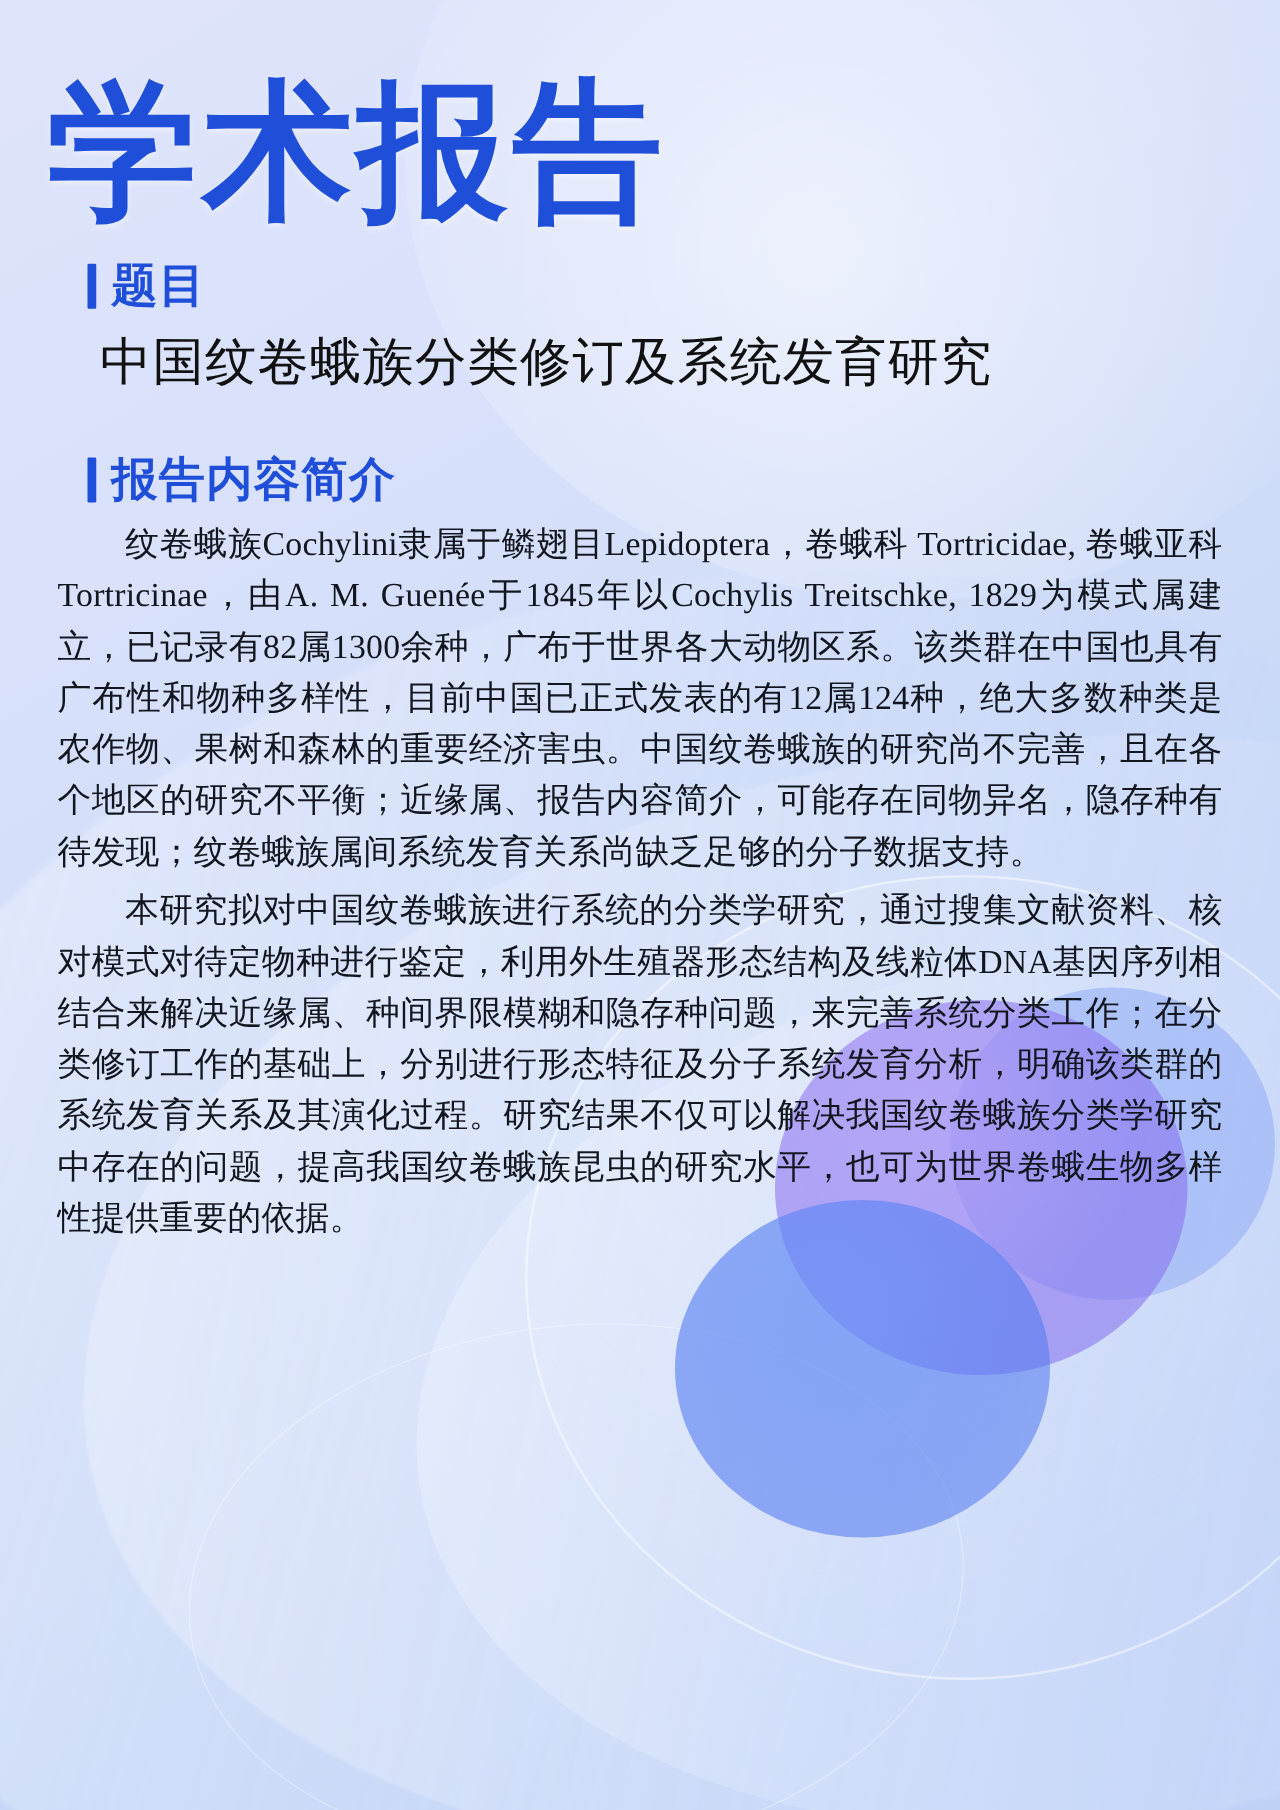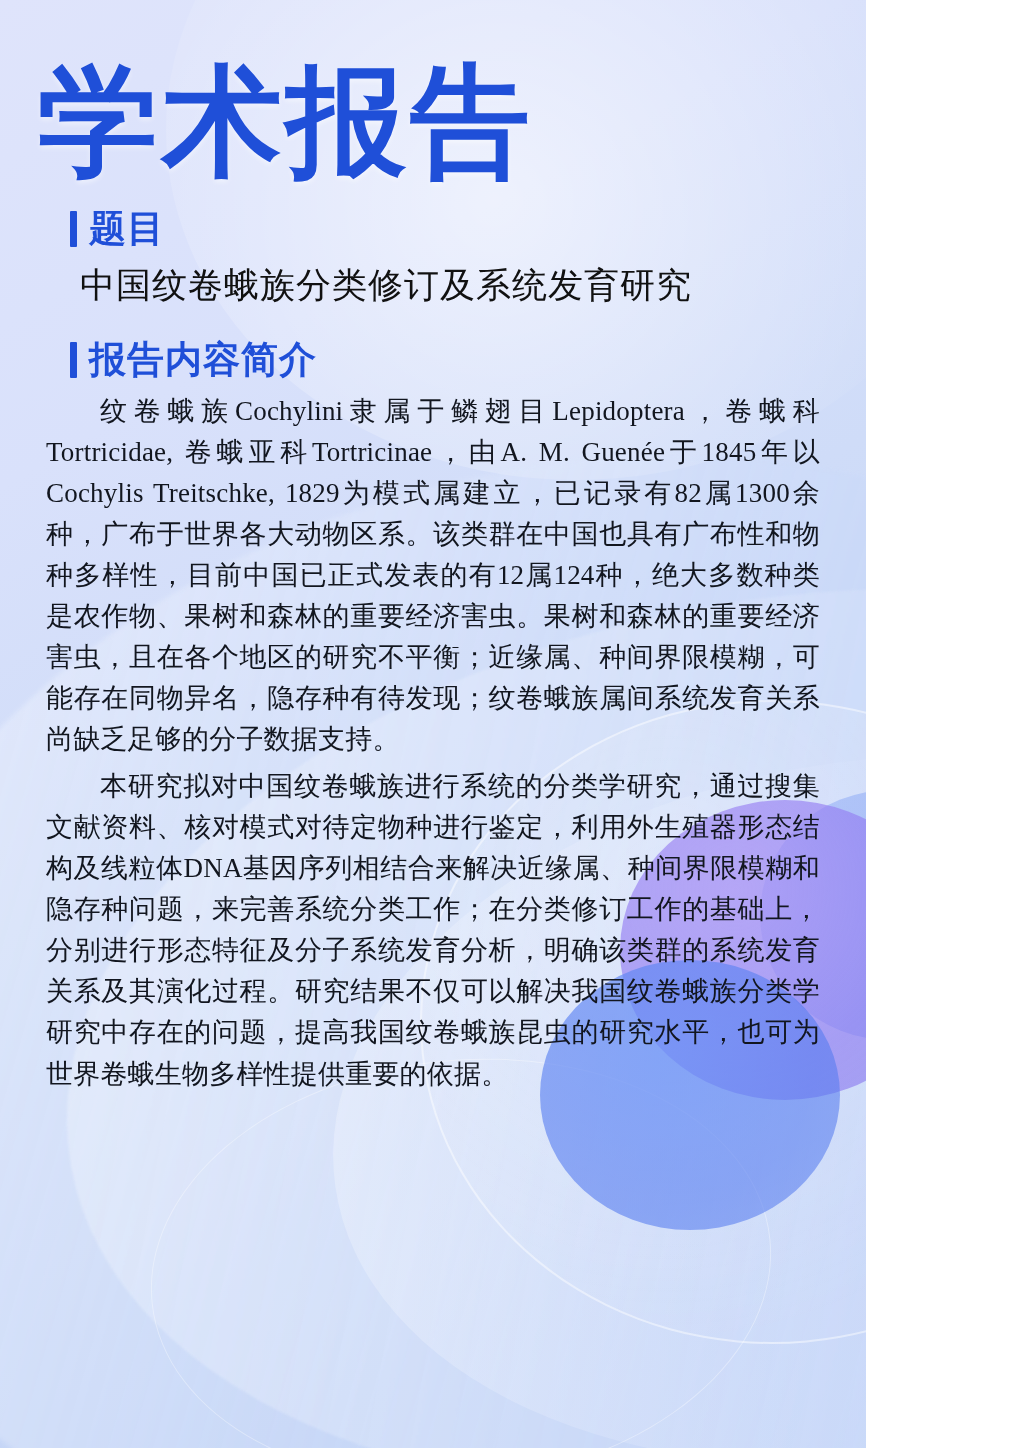--- a/index.html
+++ b/index.html
@@ -2,21 +2,21 @@
 <html lang="zh"><head>
 <meta charset="utf-8">
 <style>
   html, body {
     margin: 0;
     padding: 0;
     background: #ffffff;
   }
   .poster {
     position: relative;
-    width: 866px;
+    width: 1024px;
     height: 1448px;
     overflow: hidden;
     font-family: "Liberation Serif", "DejaVu Serif", serif;
     background: linear-gradient(150deg, #dfe4fb 0%, #d9e1fb 25%, #cfdcf8 48%, #c9d8f7 66%, #c3d4f6 82%, #bfd2f5 100%);
   }
   
   .bg-layer {
     position: absolute;
     inset: 0;
     overflow: hidden;
@@ -145,28 +145,28 @@
     border-radius: 1px;
   }
   .section-title {
     font-family: "DejaVu Sans", "Liberation Sans", sans-serif;
     font-weight: 700;
     font-size: 37px;
     color: #1f4fd8;
     letter-spacing: 1px;
   }
   .section-value {
-    font-size: 35px;
+    font-size: 41px;
     color: #111111;
     margin-left: 34px;
     margin-top: 8px;
     letter-spacing: 1px;
   }
   .section-intro {
-    margin-top: 26px;
+    margin-top: 42px;
   }
   .para {
     font-size: 27px;
     line-height: 1.52;
     color: #12161f;
     text-align: justify;
     text-indent: 2em;
     margin: 6px 0 0 0;
     letter-spacing: 0.2px;
   }
@@ -207,18 +207,18 @@
     </div>
 
     <div class="section">
     </div>
 
     <div class="section section-intro">
       <div class="section-head">
         <span class="bar"></span>
         <span class="section-title">报告内容简介</span>
       </div>
-      <p class="para">纹卷蛾族Cochylini隶属于鳞翅目Lepidoptera，卷蛾科 Tortricidae, 卷蛾亚科Tortricinae，由A. M. Guenée于1845年以Cochylis Treitschke, 1829为模式属建立，已记录有82属1300余种，广布于世界各大动物区系。该类群在中国也具有广布性和物种多样性，目前中国已正式发表的有12属124种，绝大多数种类是农作物、果树和森林的重要经济害虫。果树和森林的重要经济害虫，且在各个地区的研究不平衡；近缘属、种间界限模糊，可能存在同物异名，隐存种有待发现；纹卷蛾族属间系统发育关系尚缺乏足够的分子数据支持。</p>
+      <p class="para">纹卷蛾族Cochylini隶属于鳞翅目Lepidoptera，卷蛾科 Tortricidae, 卷蛾亚科Tortricinae，由A. M. Guenée于1845年以Cochylis Treitschke, 1829为模式属建立，已记录有82属1300余种，广布于世界各大动物区系。该类群在中国也具有广布性和物种多样性，目前中国已正式发表的有12属124种，绝大多数种类是农作物、果树和森林的重要经济害虫。中国纹卷蛾族的研究尚不完善，且在各个地区的研究不平衡；近缘属、报告内容简介，可能存在同物异名，隐存种有待发现；纹卷蛾族属间系统发育关系尚缺乏足够的分子数据支持。</p>
       <p class="para">本研究拟对中国纹卷蛾族进行系统的分类学研究，通过搜集文献资料、核对模式对待定物种进行鉴定，利用外生殖器形态结构及线粒体DNA基因序列相结合来解决近缘属、种间界限模糊和隐存种问题，来完善系统分类工作；在分类修订工作的基础上，分别进行形态特征及分子系统发育分析，明确该类群的系统发育关系及其演化过程。研究结果不仅可以解决我国纹卷蛾族分类学研究中存在的问题，提高我国纹卷蛾族昆虫的研究水平，也可为世界卷蛾生物多样性提供重要的依据。</p>
     </div>
 
   </div>
 </div>
 
 </body></html>

